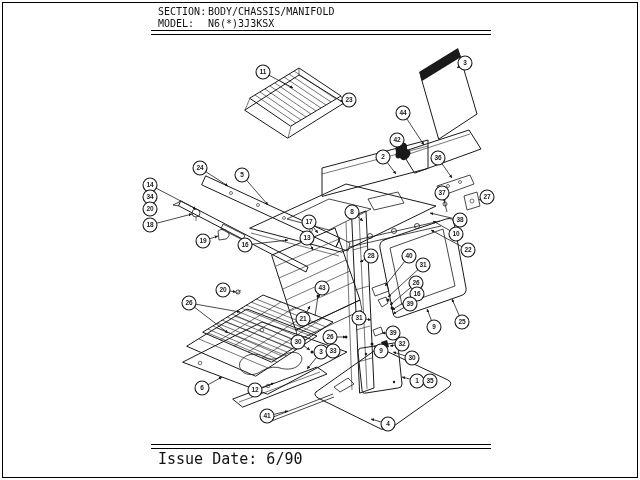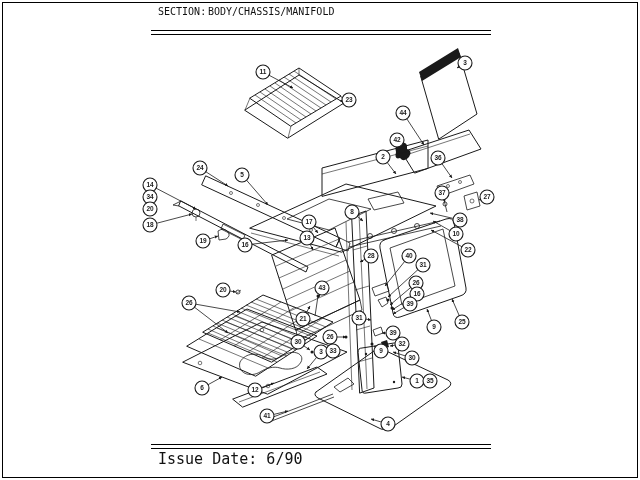--- a/index.html
+++ b/index.html
@@ -26,20 +26,23 @@
 </style>
 </head>
 <body>
 
 <div class="frame"></div>
 
 <div class="header">
   <div class="hdr-row">
     <span class="lbl">SECTION:</span><span>BODY/CHASSIS/MANIFOLD</span>
   </div>
+  <div class="hdr-row">
+    <span class="lbl">MODEL:</span><span>N6(*)3J3KSX</span>
+  </div>
 </div>
 
 <div class="rule rule-top"></div>
 
 <svg class="diagram" width="640" height="480" viewBox="0 0 640 480">
   <defs>
     <marker id="arrow" markerWidth="6" markerHeight="6" refX="4" refY="2" orient="auto">
       <path d="M0,0 L4,2 L0,4 Z" fill="#1a1a1a"></path>
     </marker>
   </defs>

